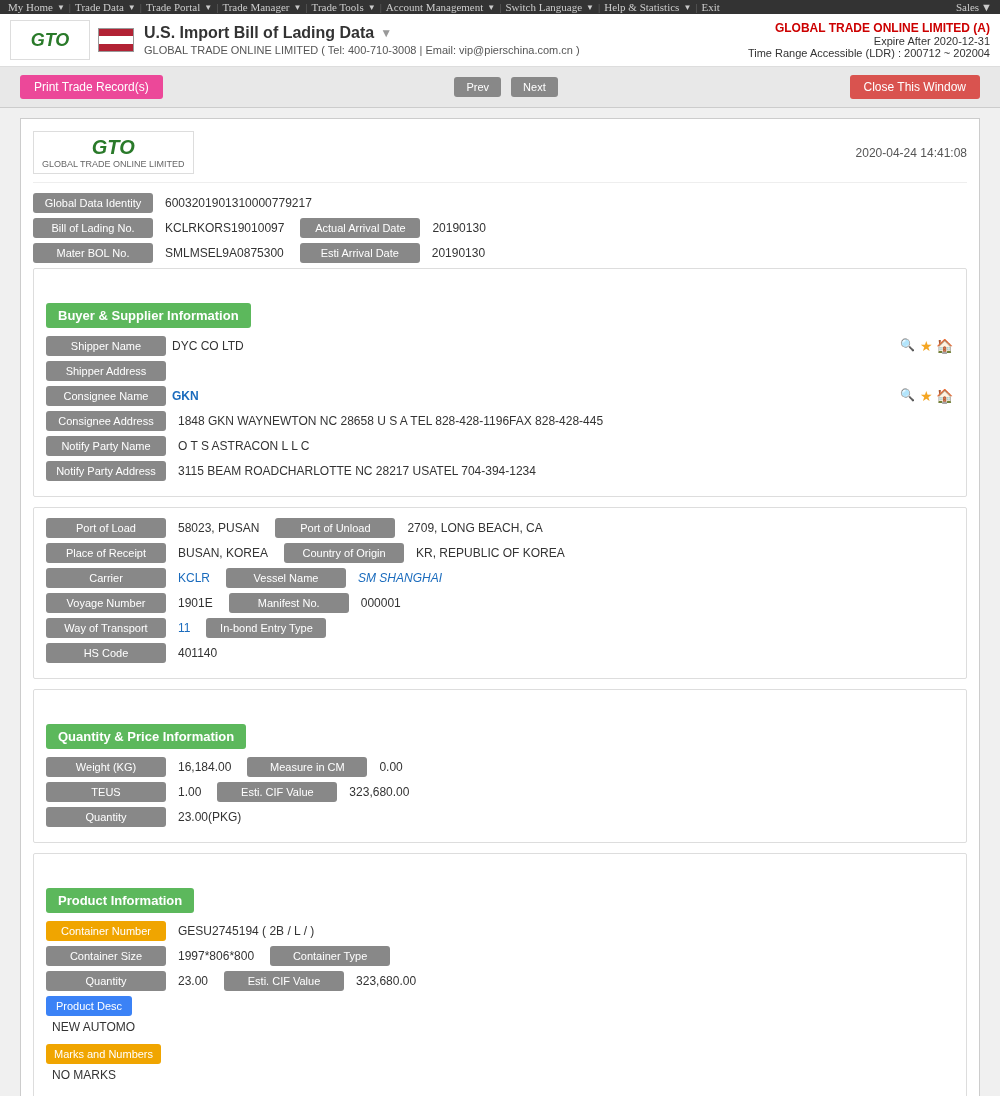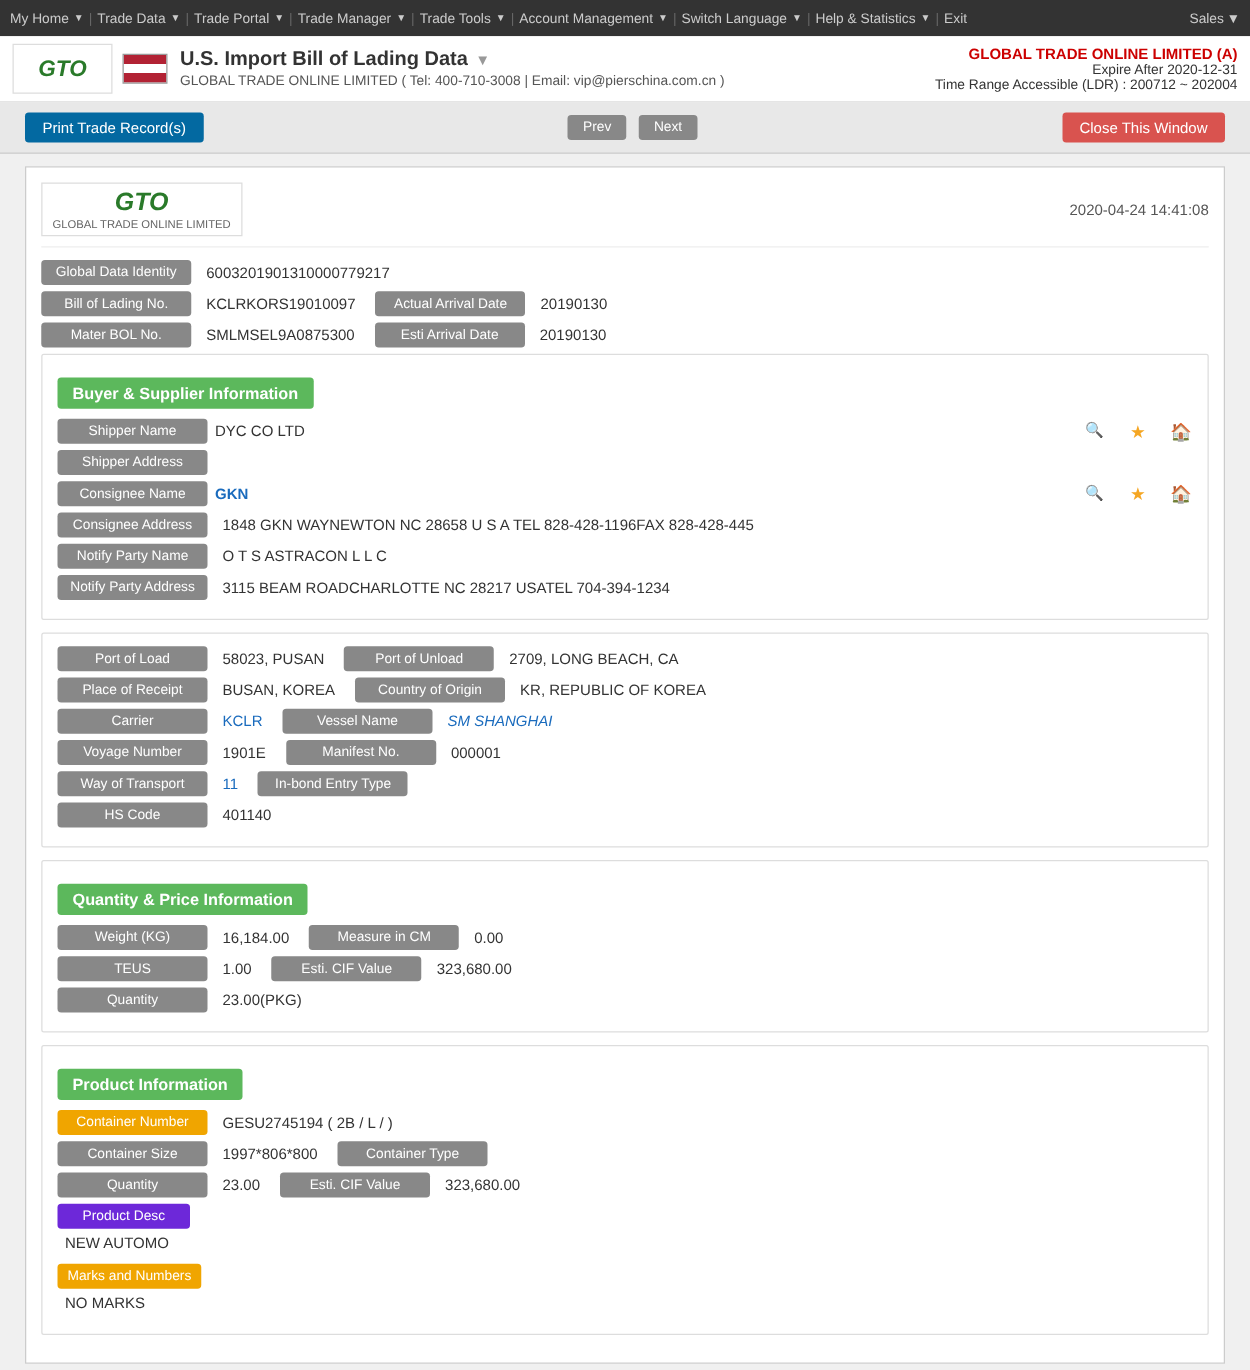--- a/index.html
+++ b/index.html
@@ -1,70 +1,70 @@
 <!DOCTYPE html>
 <html><head>
   <meta charset="utf-8">
   <style>
     * { margin: 0; padding: 0; box-sizing: border-box; }
     body { font-family: Arial, sans-serif; font-size: 12px; background: #f0f0f0; color: #333; width: 1000px; }
 
     
-    .top-nav { background: #333; color: #ccc; display: flex; align-items: center; padding: 0 8px; height: 29px; font-size: 11px; }
+    .top-nav { background: #333; color: #ccc; display: flex; align-items: center; padding: 0 8px; height: 14px; font-size: 11px; font-family: Liberation Serif, serif; }
     .top-nav a { color: #ccc; text-decoration: none; margin-right: 2px; cursor: pointer; }
     .top-nav .nav-item { position: relative; display: flex; align-items: center; }
     .top-nav .nav-item .arrow { font-size: 8px; margin-left: 2px; }
     .top-nav .spacer { flex: 1; }
 
     
     .header-bar { background: #fff; border-bottom: 1px solid #ddd; display: flex; align-items: center; padding: 6px 10px; gap: 10px; }
     .logo-area { display: flex; align-items: center; gap: 8px; }
     .logo-box { width: 80px; height: 40px; border: 1px solid #ddd; display: flex; align-items: center; justify-content: center; }
     .logo-text { color: #2a7a2a; font-weight: bold; font-size: 18px; font-style: italic; }
     .flag-box { width: 36px; height: 24px; background: linear-gradient(to bottom, #b22234 33%, #fff 33%, #fff 66%, #b22234 66%); border: 1px solid #999; position: relative; overflow: hidden; }
     .header-title-area { flex: 1; }
     .header-account { text-align: right; font-size: 11px; }
     .header-account .company-name { color: #c00; font-weight: bold; font-size: 12px; }
 
     
     .action-bar { background: #e8e8e8; padding: 8px 20px; display: flex; align-items: center; gap: 10px; border-bottom: 1px solid #ccc; }
-    .btn-green { background: #0369a1; color: #fff; border: none; padding: 5px 14px; border-radius: 3px; cursor: pointer; font-size: 12px; }
+    .btn-green { background: #ec4899; color: #fff; border: none; padding: 5px 14px; border-radius: 3px; cursor: pointer; font-size: 12px; }
     .btn-red { background: #d9534f; color: #fff; border: none; padding: 5px 14px; border-radius: 3px; cursor: pointer; font-size: 12px; }
     .btn-gray { background: #888; color: #fff; border: none; padding: 4px 12px; border-radius: 3px; cursor: pointer; font-size: 11px; }
     .spacer { flex: 1; }
 
     
     .main-content { background: #fff; margin: 10px 20px; border: 1px solid #ccc; padding: 12px; }
     .doc-header { display: flex; justify-content: space-between; align-items: center; margin-bottom: 10px; padding-bottom: 8px; border-bottom: 1px solid #eee; }
     .doc-logo { display: flex; align-items: center; gap: 8px; }
     .doc-logo-text { color: #2a7a2a; font-weight: bold; font-size: 20px; font-style: italic; }
     .doc-logo-sub { font-size: 9px; color: #666; text-align: center; }
 
     
     .field-row { display: flex; align-items: center; margin-bottom: 5px; gap: 6px; }
     .field-label { background: #888; color: #fff; padding: 4px 8px; border-radius: 3px; font-size: 11px; min-width: 120px; text-align: center; white-space: nowrap; }
     .field-value { font-size: 12px; color: #333; padding: 3px 6px; flex: 1; }
 
     .two-col { display: flex; gap: 10px; }
 
     
-    .section-header { background: #5cb85c; color: #fff; padding: 5px 12px; border-radius: 3px; font-size: 13px; font-weight: bold; display: inline-block; margin-bottom: 8px; margin-top: 8px; }
+    .section-header { background: #5cb85c; color: #fff; padding: 5px 12px; border-radius: 3px; font-size: 13px; font-weight: bold; display: inline-block; margin-bottom: 8px; margin-top: 24px; }
 
     .section-box { border: 1px solid #ddd; padding: 10px 12px; margin-bottom: 10px; border-radius: 2px; }
 
     
     .icon-search { display: inline-block; width: 16px; height: 16px; cursor: pointer; }
     .icon-star { display: inline-block; color: #f5a623; font-size: 14px; cursor: pointer; }
     .icon-home { display: inline-block; color: #5cb85c; font-size: 14px; cursor: pointer; }
 
-    .field-value-with-icons { display: flex; align-items: center; gap: 20px; flex: 1; }
+    .field-value-with-icons { display: flex; align-items: center; gap: 4px; flex: 1; }
 
     .container-number-label { background: #f0a500; color: #fff; padding: 4px 8px; border-radius: 3px; font-size: 11px; min-width: 120px; text-align: center; display: inline-block; }
 
-    .product-desc-label { background: #6d28d9; color: #fff; padding: 4px 20px; border-radius: 3px; font-size: 11px; display: inline-block; }
+    .product-desc-label { background: #3b82f6; color: #fff; padding: 4px 10px; border-radius: 3px; font-size: 11px; display: inline-block; }
     .marks-label { background: #f0a500; color: #fff; padding: 4px 8px; border-radius: 3px; font-size: 11px; display: inline-block; }
 
     .nav-sep { color: #666; margin: 0 4px; }
   </style>
 </head>
 <body>
 
 <div class="top-nav">
   <span class="nav-item">
     <a>My Home</a>

